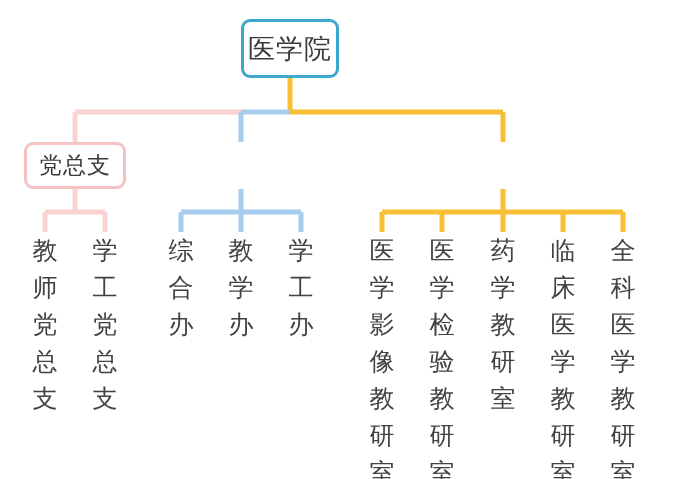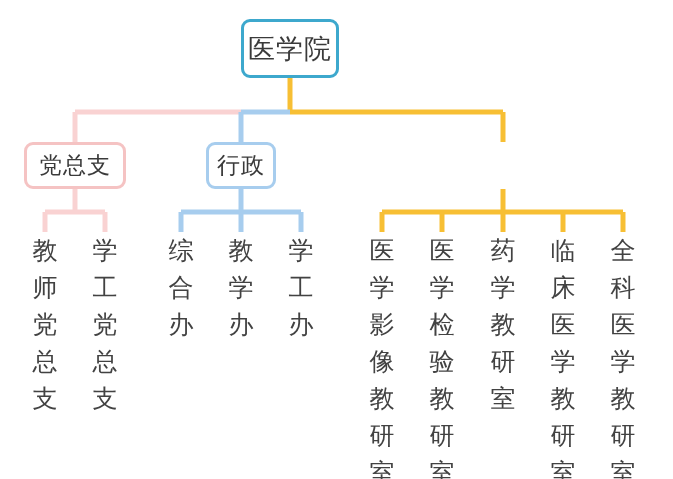--- a/index.html
+++ b/index.html
@@ -104,23 +104,20 @@
   </svg>
 
   <div class="node-box node-root" style="left:241px; top:19px; width:98px; height:59px;">
     <span>医学院</span>
   </div>
 
   <div class="node-box node-l2" style="left:24px; top:142px; width:102px; height:47px; border-color:#f5c3c3;">
     <span>党总支</span>
   </div>
 
-  <div class="node-box node-l2" style="left:206px; top:142px; width:70px; height:47px; border-color:#a7cdee;">
-    <span>行政</span>
-  </div>
 
 
   <div class="leaf" style="left:28px; top:232px;">
       <span>教</span>
       <span>师</span>
       <span>党</span>
       <span>总</span>
       <span>支</span>
     </div>
   <div class="leaf" style="left:88px; top:232px;">

